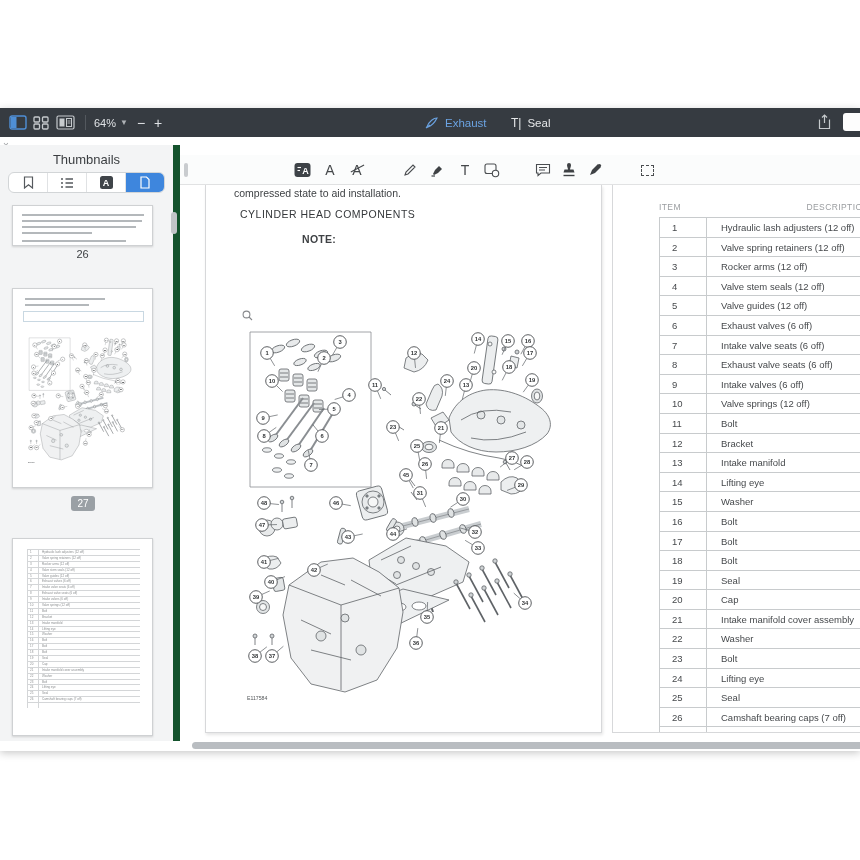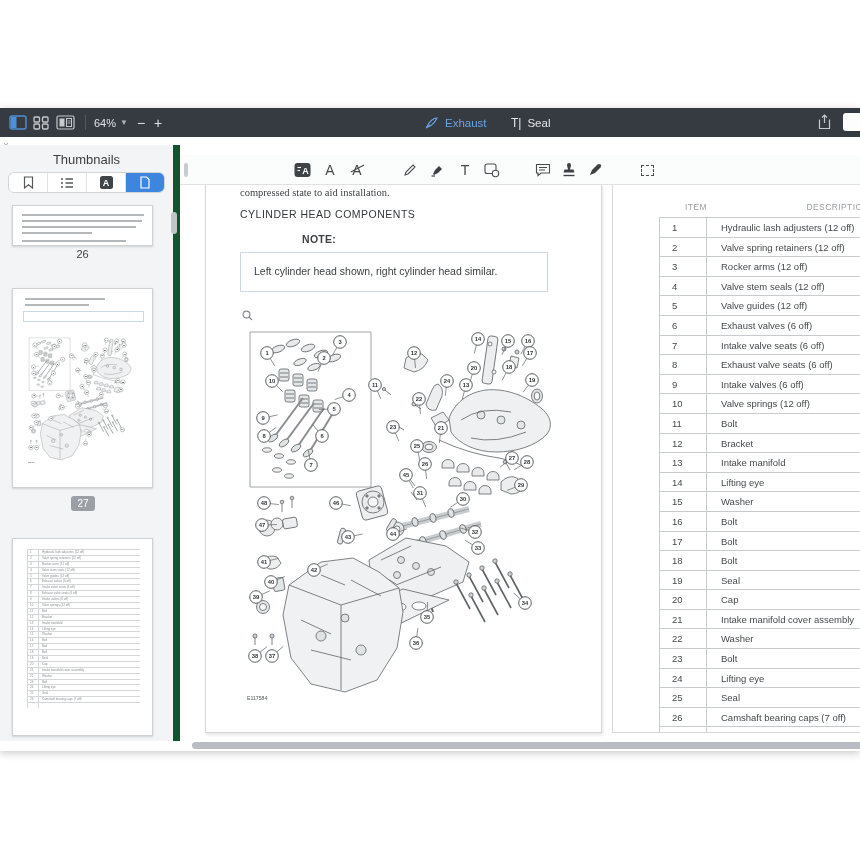--- a/index.html
+++ b/index.html
@@ -68,32 +68,32 @@
   .slashA:after { content:""; position:absolute; left:-2px; top:6px; width:15px; height:1.2px;
                   background:#45484b; transform:rotate(-28deg); }
 
   
   #page-left { position:absolute; left:25px; top:30px; width:397px; height:548px; background:#fff;
                border-left:1px solid #d7d8da; border-right:1px solid #d7d8da; border-bottom:1px solid #d7d8da;
                box-shadow:1px 2px 3px rgba(0,0,0,.10); overflow:hidden; }
   #page-right { position:absolute; left:432px; top:30px; width:300px; height:548px; background:#fff;
                 border-left:1px solid #d7d8da; border-bottom:1px solid #d7d8da; overflow:hidden; }
   .doctext { color:#3f4245; font-size:10.5px; }
-  #intro { position:absolute; left:34px; top:2px;font-family:Liberation Serif, serif; }
+  #intro { position:absolute; left:28px; top:2px; }
   #heading { position:absolute; left:34px; top:23px; letter-spacing:.5px; color:#35383b;text-align:center; }
   #note-label { position:absolute; left:60px; top:48px; font-weight:700; letter-spacing:.3px;margin-left:36px; }
   #note-box { position:absolute; left:34px; top:67px; width:308px; height:40px; border:1px solid #c9d8e2; }
   #note-text { position:absolute; left:13px; top:12px; white-space:nowrap; }
   #magnifier { position:absolute; left:36px; top:122px; }
   #diagram-wrap { position:absolute; left:35px; top:115px; width:330px; height:410px; }
 
   
   #parts-table { position:absolute; left:46px; top:15px; width:222px; }
   #pt-head { display:flex; height:17px; font-size:8.5px; color:#9a9da0; letter-spacing:.4px; }
-  #pt-head .c1 { width:48px; text-align:right; line-height:14px; }
+  #pt-head .c1 { width:48px; text-align:left; line-height:14px; }
   #pt-head .c2 { flex:1; text-align:right; padding-right:12px; line-height:14px; }
   .pt-row { display:flex; height:19.6px; border-top:1px solid #c8cbcd; font-size:9.5px; color:#46494c; }
   .pt-row .c1 { width:48px; border-left:1px solid #c8cbcd; border-right:1px solid #c8cbcd;
                 padding-left:12px; line-height:19.6px; }
   .pt-row .c2 { flex:1; padding-left:14px; line-height:19.6px; white-space:nowrap; overflow:hidden; }
 
   
   #t27-note { position:absolute; left:10px; top:22px; width:121px; height:11px; border:.7px solid #c9d8e2; }
   #thumb27-diagram { position:absolute; left:13px; top:38px; width:112px; height:139px; }
   #mini-table { position:absolute; left:14px; top:10px; width:113px; }
@@ -721,23 +721,20 @@
       </div>
       <div class="an-ic" style="left:459px;width:16px;">
         <div id="sel-box"></div>
       </div>
     </div>
 
     <div id="page-left">
       <div id="intro" class="doctext">compressed state to aid installation.</div>
       <div id="heading" class="doctext">CYLINDER HEAD COMPONENTS</div>
       <div id="note-label" class="doctext">NOTE:</div>
-      <div id="note-box">
-        <div id="note-text" class="doctext">Left cylinder head shown, right cylinder head similar.</div>
-      </div>
       <div id="magnifier">
         <svg width="11" height="11" viewBox="0 0 11 11">
           <circle cx="4.5" cy="4.5" r="3.4" fill="none" stroke="#87898c" stroke-width="1.1"></circle>
           <line x1="7" y1="7" x2="10" y2="10" stroke="#87898c" stroke-width="1.1"></line>
         </svg>
       </div>
 
       <div id="diagram-wrap">
         <svg id="diagram-svg" width="330" height="410" viewBox="240 300 330 410">
           <g stroke="#5f6367" stroke-width="0.8" fill="#f1f2f3" stroke-linejoin="round">

